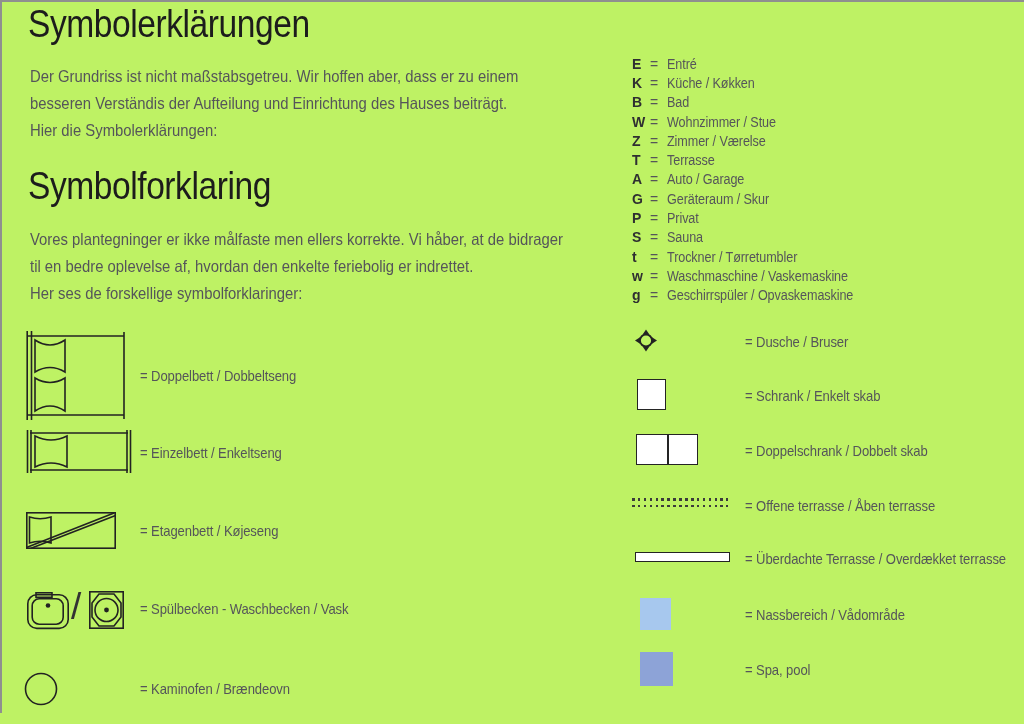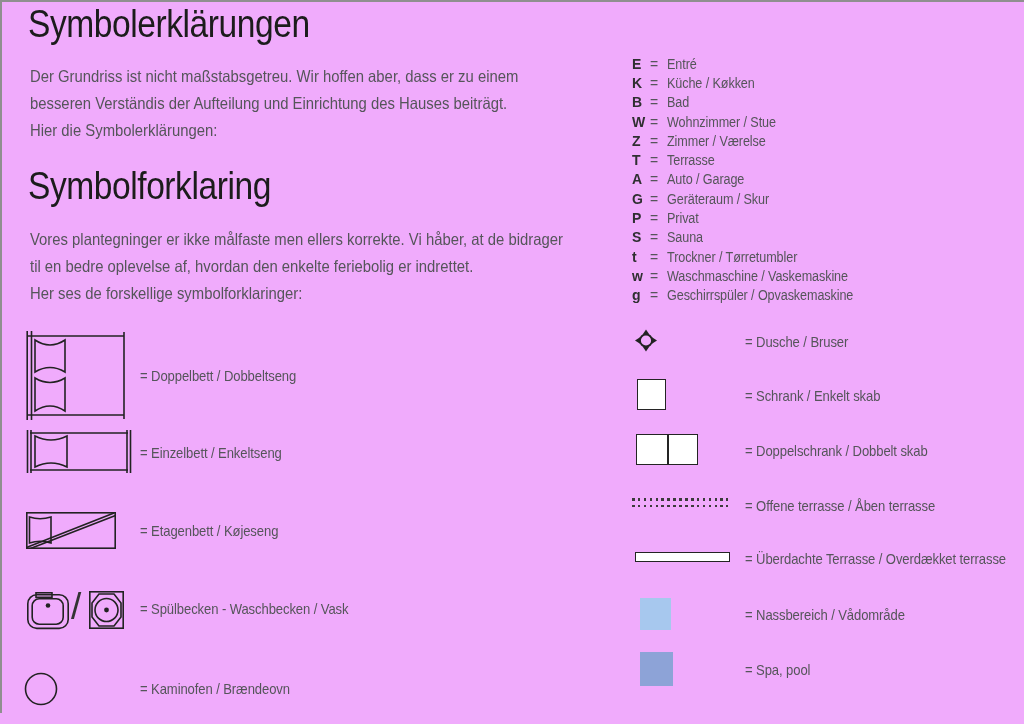--- a/index.html
+++ b/index.html
@@ -1,20 +1,20 @@
 <!DOCTYPE html>
 <html><head>
 <meta charset="utf-8">
 <title>Symbolerklärungen</title>
 <style>
   html,body{margin:0;padding:0;background:#ffffff;}
   .page{
     position:relative;
     width:1024px;height:724px;
-    background:#f0abfc;
+    background:#bef264;
     font-family:"Liberation Sans", sans-serif;
     color:#57575a;
     overflow:hidden;
   }
   .edge-top{position:absolute;left:0;top:0;width:1024px;height:2px;background:#8f8f8f;}
   .edge-left{position:absolute;left:0;top:0;width:2px;height:713px;background:#8f8f8f;}
 
   .h1{
     position:absolute;
     font-size:39px;

